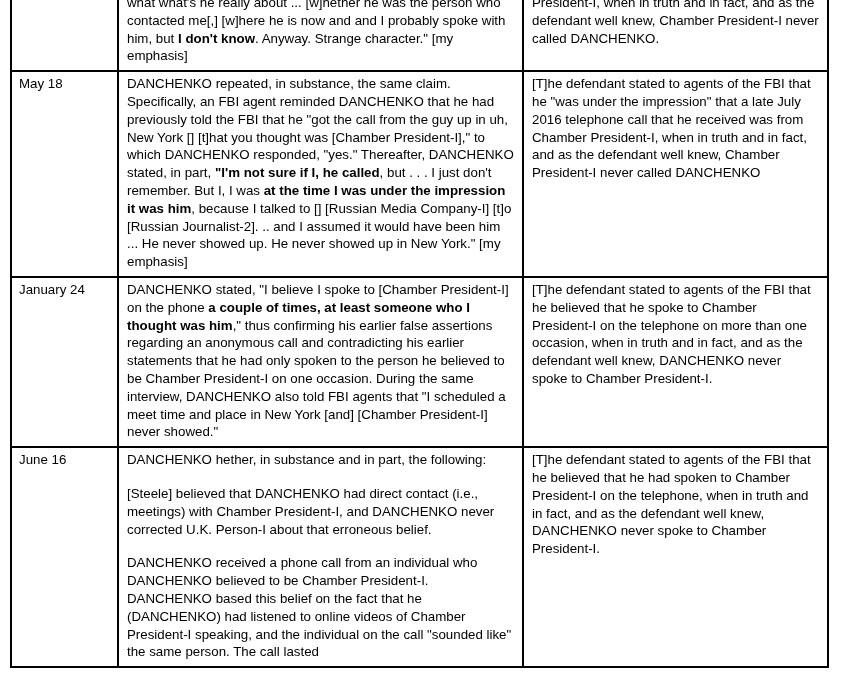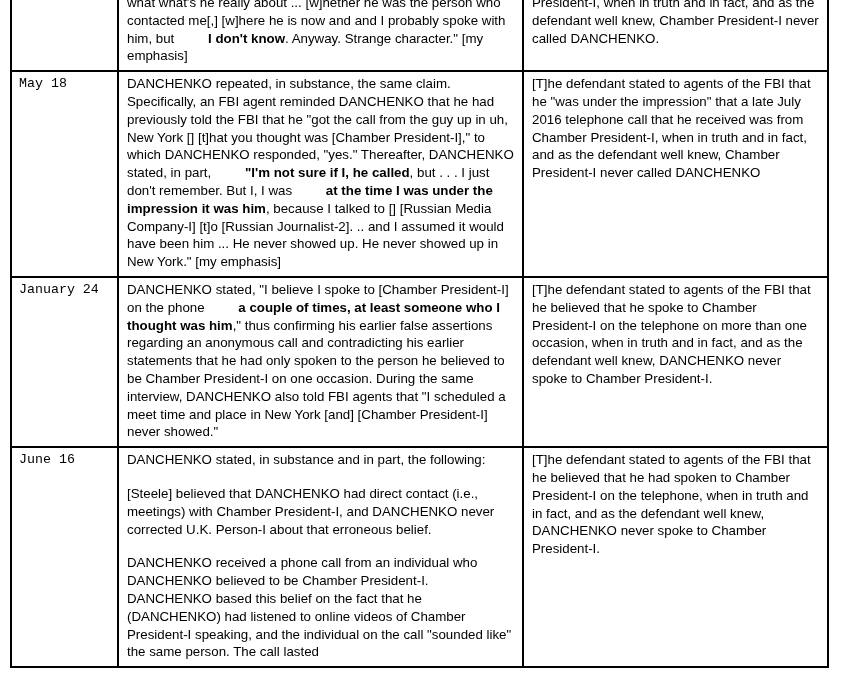--- a/index.html
+++ b/index.html
@@ -22,26 +22,26 @@
     table-layout: fixed;
   }
   .doc-table td {
     border: 2px solid #000000;
     vertical-align: top;
     padding: 3px 8px 5px 8px;
     font-size: 13.3px;
     line-height: 17.8px;
     color: #000000;
   }
-  td.date-cell { width: 107px; padding-left: 7px; font-family: Liberation Mono, monospace; }
+  td.date-cell { width: 107px; padding-left: 7px; }
   td.statement-cell { width: 405px; }
   td.charge-cell { width: 305px; }
   .doc-table p { margin: 0 0 16px 0; }
   .doc-table p:last-child { margin-bottom: 0; }
-  .doc-table strong { font-weight: bold; margin-left: 30px; }
+  .doc-table strong { font-weight: bold; }
 </style>
 </head>
 <body>
 
 <div class="page">
   <table class="doc-table">
     <tbody>
       <tr>
         <td class="date-cell"></td>
         <td class="statement-cell">
@@ -65,21 +65,21 @@
         <td class="statement-cell">
             <p><span>DANCHENKO stated, "I believe I spoke to [Chamber President-I] on the phone </span><strong>a couple of times, at least someone who I thought was him</strong><span>," thus confirming his earlier false assertions regarding an anonymous call and contradicting his earlier statements that he had only spoken to the person he believed to be Chamber President-I on one occasion. During the same interview, DANCHENKO also told FBI agents that "I scheduled a meet time and place in New York [and] [Chamber President-I] never showed."</span></p>
           </td>
         <td class="charge-cell">
             <p><span>[T]he defendant stated to agents of the FBI that he believed that he spoke to Chamber President-I on the telephone on more than one occasion, when in truth and in fact, and as the defendant well knew, DANCHENKO never spoke to Chamber President-I.</span></p>
           </td>
       </tr>
       <tr>
         <td class="date-cell">June 16</td>
         <td class="statement-cell">
-            <p><span>DANCHENKO stated, in substance and in part, the following:</span></p>
+            <p><span>DANCHENKO hether, in substance and in part, the following:</span></p>
             <p><span>[Steele] believed that DANCHENKO had direct contact (i.e., meetings) with Chamber President-I, and DANCHENKO never corrected U.K. Person-I about that erroneous belief.</span></p>
             <p><span>DANCHENKO received a phone call from an individual who DANCHENKO believed to be Chamber President-I. DANCHENKO based this belief on the fact that he (DANCHENKO) had listened to online videos of Chamber President-I speaking, and the individual on the call "sounded like" the same person. The call lasted</span></p>
           </td>
         <td class="charge-cell">
             <p><span>[T]he defendant stated to agents of the FBI that he believed that he had spoken to Chamber President-I on the telephone, when in truth and in fact, and as the defendant well knew, DANCHENKO never spoke to Chamber President-I.</span></p>
           </td>
       </tr>
     </tbody>
   </table>
 </div>

